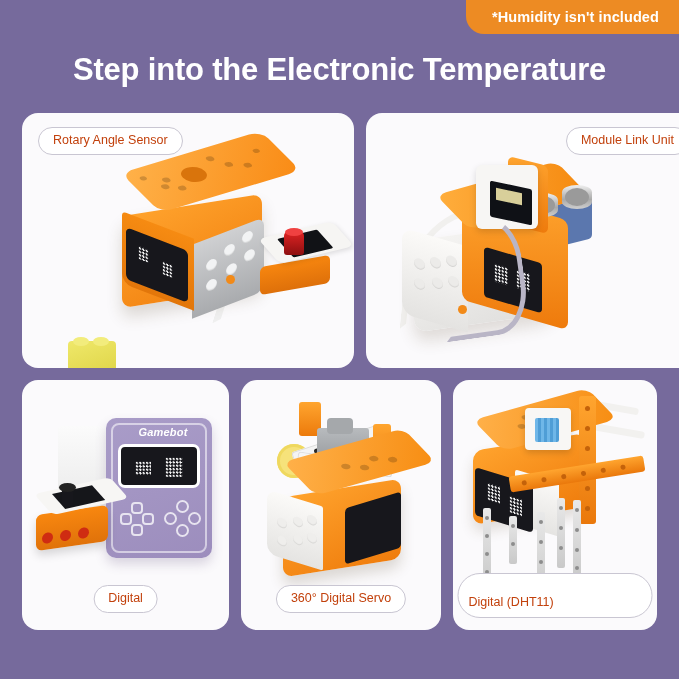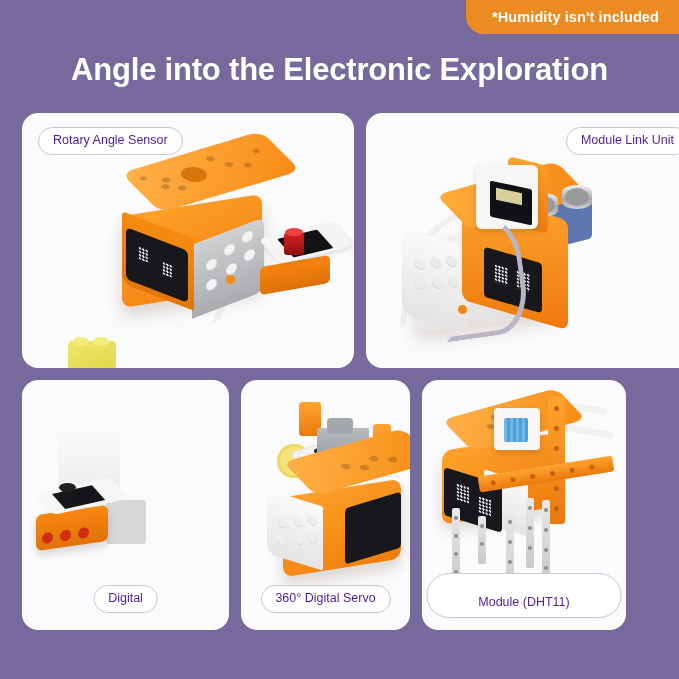--- a/index.html
+++ b/index.html
@@ -48,33 +48,32 @@
     border-radius: 16px;
     position: relative;
     overflow: visible;
     flex: 0 0 auto;
   }
   .card-clip { position:absolute; inset:0; border-radius:16px; overflow:hidden; }
 
   .c1 { width: 332px; height: 255px; margin-right: 12px; }
   .c2 { width: 341px; height: 255px; }
   .c3 { width: 207px; height: 250px; margin-right: 12px; }
-  .c4 { width: 169px; height: 250px; margin-right: 12px; }
+  .c4 { width: 200px; height: 250px; margin-right: 12px; }
   .c5 { width: 204px; height: 250px; }
 
   
   .pill {
     position: absolute;
     background: #ffffff;
     border: 1px solid #c9c6d2;
     border-radius: 999px;
-    color: #4c1d95;
+    color: #c2410c;
     font-size: 12.5px;
     line-height: 1.25;
-    text-align: center;
     white-space: nowrap;
     padding: 5px 14px;
     z-index: 6;
   }
   .pill-1 { top: 14px; left: 16px; }
   .pill-2 { top: 14px; right: 18px; }
   .pill-3 { bottom: 17px; left: 50%; transform: translateX(-50%); }
   .pill-4 { bottom: 17px; left: 50%; transform: translateX(-50%); }
   .pill-5 {
     bottom: 12px; left: 50%; transform: translateX(-50%);
@@ -355,21 +354,21 @@
   .gbeam i{position:absolute;width:4px;height:4px;border-radius:50%;background:#8d8d8d;left:2px;}
   .wrod{position:absolute;background:#f2f1ef;border-radius:3px;}
 </style>
 </head>
 <body style="background: rgb(118, 106, 156);">
 
 <div class="badge">
   <span>*Humidity isn't included</span>
 </div>
 
-<h1 class="title">Angle into the Electronic Exploration</h1>
+<h1 class="title">Step into the Electronic Temperature</h1>
 
 <div class="grid">
 
   <div class="row row1">
 
     <div class="card c1">
       <div class="card-clip">
         <div class="art">
 
           <div class="brick yellow-brick">
@@ -456,20 +455,39 @@
   </div>
 
   <div class="row row2">
 
     <div class="card c3">
       <div class="card-clip">
         <div class="art">
           <div class="box-white">
             <div class="box-inner"></div>
           </div>
+          <div class="console">
+            <div class="logo">Gamebot</div>
+            <div class="screen">
+              <i class="eye" style="left:14px;top:14px;width:16px;height:14px;"></i>
+              <i class="eye" style="left:44px;top:10px;width:18px;height:20px;"></i>
+            </div>
+            <div class="dpad">
+                <i></i>
+                <i></i>
+                <i></i>
+                <i></i>
+              </div>
+            <div class="abtns">
+                <i></i>
+                <i></i>
+                <i></i>
+                <i></i>
+              </div>
+          </div>
           <div class="joy-mod"></div>
           <div class="joy-top"></div>
           <div class="joy-pcb"></div>
           <div class="joy-stick"></div>
           <div class="joy-ports">
               <i></i>
               <i></i>
               <i></i>
             </div>
         </div>
@@ -583,17 +601,17 @@
           <div class="gbeam" style="left:120px;top:120px;width:8px;height:80px;">
             <i style="top:8px"></i>
               <i style="top:28px"></i>
               <i style="top:48px"></i>
               <i style="top:66px"></i>
           </div>
         </div>
       </div>
       <div class="pill pill-5">
         <br>
-        <span>Module (DHT11)</span>
+        <span>Digital (DHT11)</span>
       </div>
     </div>
   </div>
 </div>
 
 </body></html>

